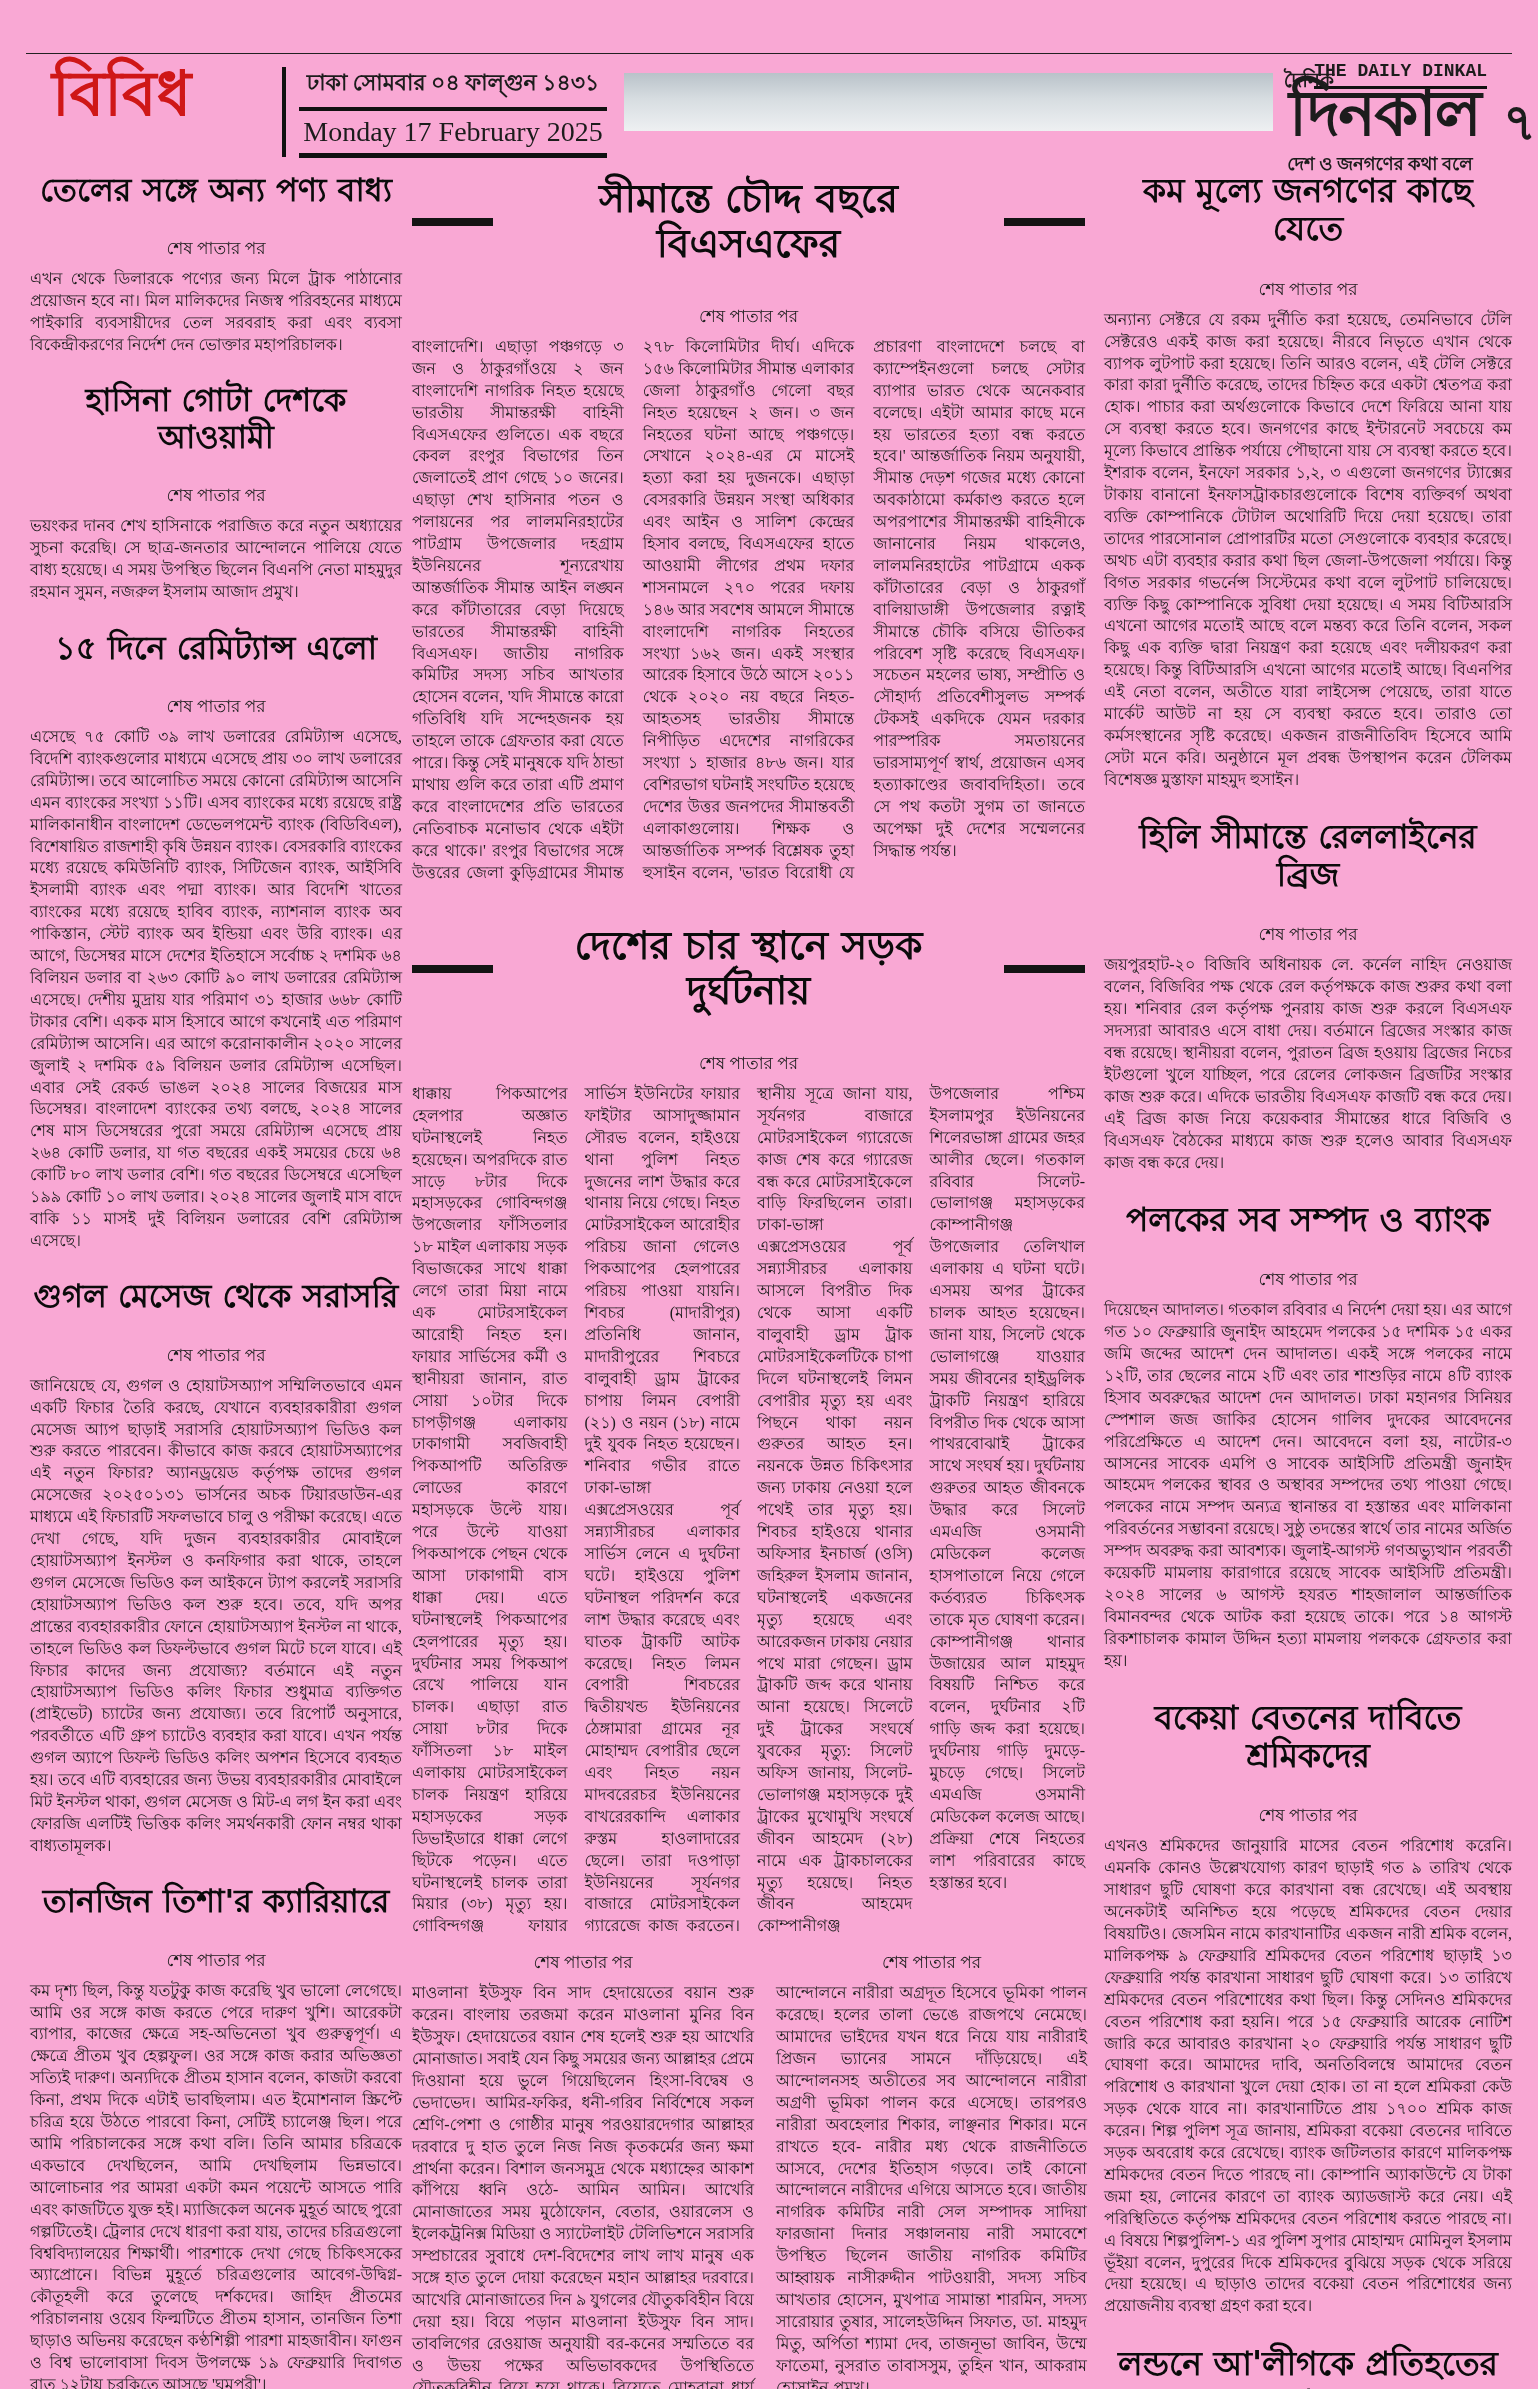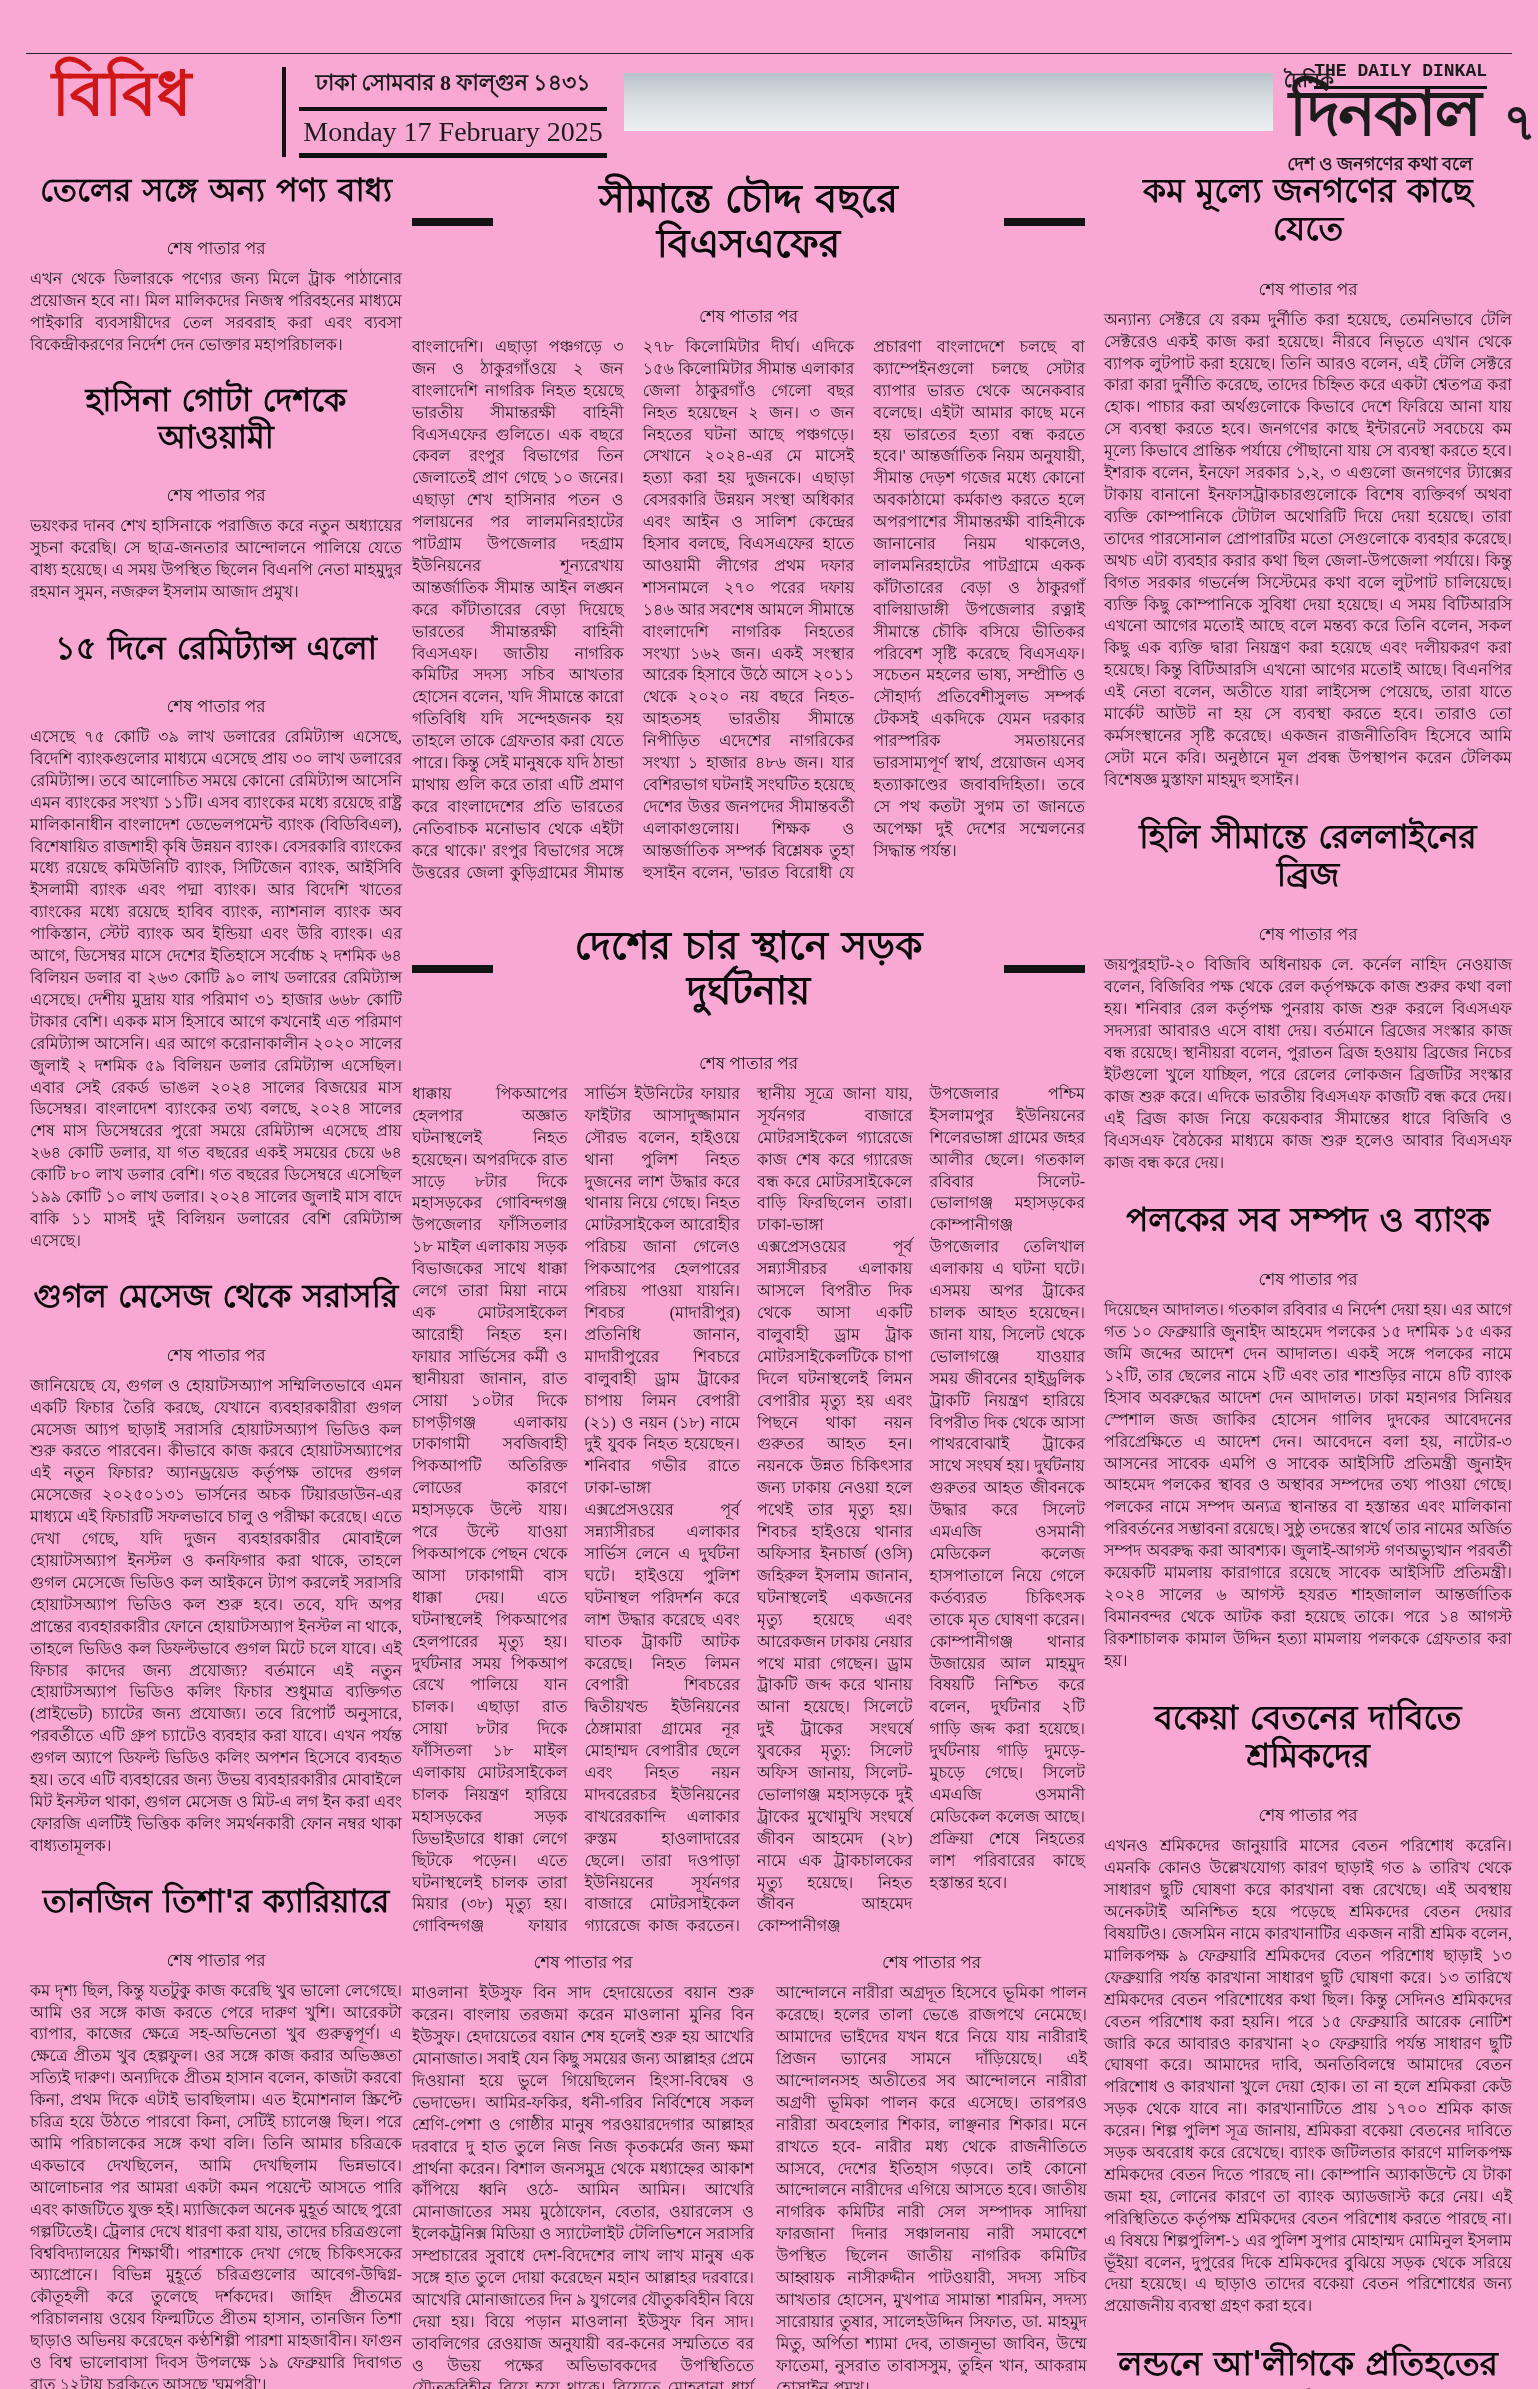--- a/index.html
+++ b/index.html
@@ -48,21 +48,21 @@
 <body>
 
 <div id="page">
 
   <div id="topline"></div>
 
   <div id="header">
     <div class="section-logo">বিবিধ</div>
     <div class="logo-bar"></div>
     <div class="datebox">
-      <div class="date-bn">ঢাকা সোমবার 8 ফাল্গুন ১৪৩১</div>
+      <div class="date-bn">ঢাকা সোমবার ০৪ ফাল্গুন ১৪৩১</div>
       <div class="date-rule"></div>
       <div class="date-en">Monday 17 February 2025</div>
       <div class="date-rule"></div>
     </div>
     <div class="gradbar"></div>
     <div class="masthead">
       <div class="mh-daily">দৈনিক</div>
       <div class="mh-en">THE DAILY DINKAL</div>
       <div class="mh-bn">দিনকাল</div>
       <div class="mh-tag">দেশ ও জনগণের কথা বলে</div>

